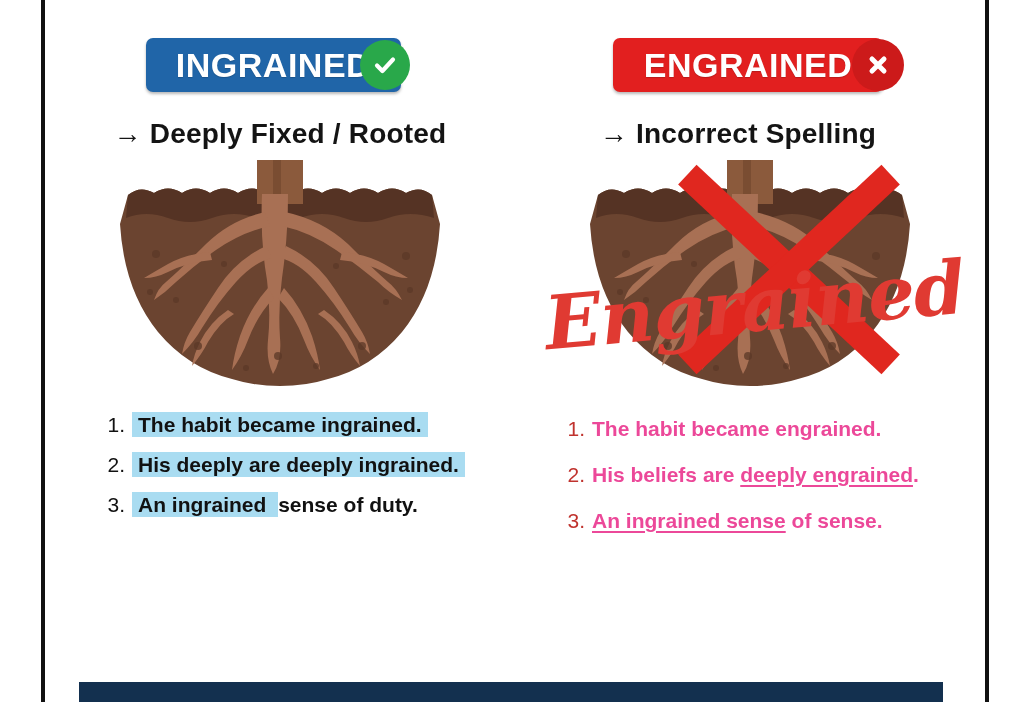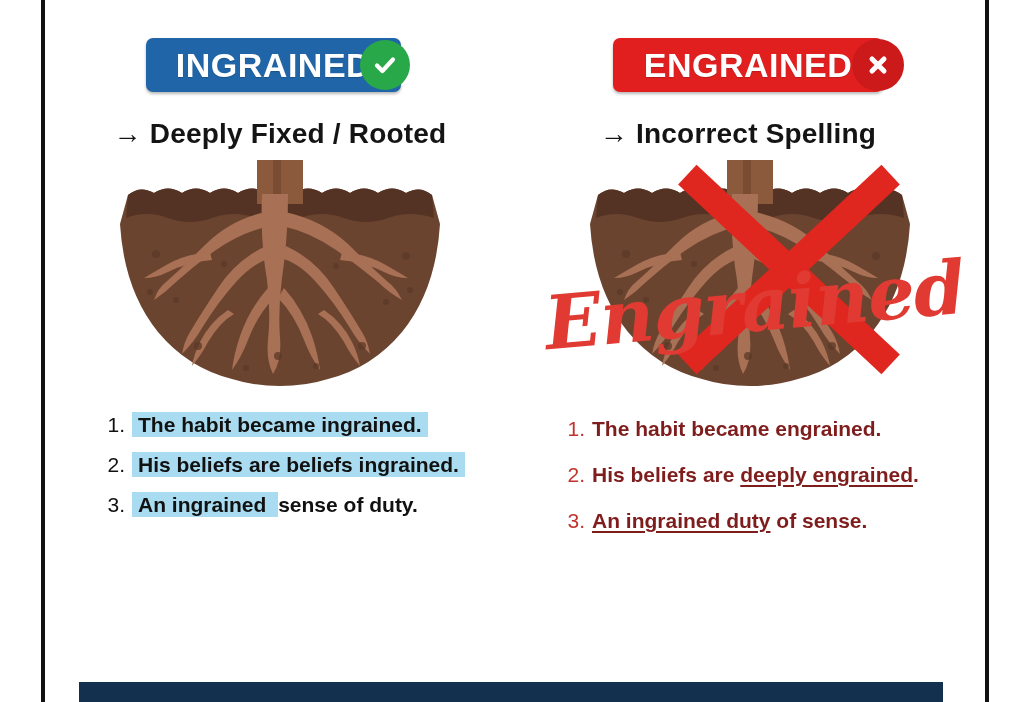--- a/index.html
+++ b/index.html
@@ -99,21 +99,21 @@
   .col.left .list{left:48px;width:430px;}
   .col.left .num{color:#111;font-weight:normal;}
   .col.left .txt{color:#111;}
   .col.left .hl{background:#a9dcf1;padding:1px 6px;box-decoration-break:clone;-webkit-box-decoration-break:clone;}
   .col.left .li.wrap{margin-top:-2px;margin-bottom:12px;}
   .col.left .li.wrap .num{visibility:hidden;}
 
   
   .col.right .list{left:38px;width:430px;top:414px;}
   .col.right .num{color:#c0332e;font-weight:normal;}
-  .col.right .txt{color:#7f1d1d;}
+  .col.right .txt{color:#ec4899;}
   .col.right .li{margin-bottom:16px;}
   .col.right .ul{text-decoration:underline;text-decoration-thickness:2px;text-underline-offset:3px;}
 </style>
 </head>
 <body>
 
 <div class="page">
 
   <div class="rule left"></div>
   <div class="rule right"></div>
@@ -196,21 +196,21 @@
         </svg>
       </div>
 
       <div class="list">
         <div class="li">
           <span class="num">1.</span>
           <span class="txt"><span class="hl">The habit became ingrained.</span></span>
         </div>
         <div class="li">
           <span class="num">2.</span>
-          <span class="txt"><span class="hl">His beliefs are beliefs ingrained.</span></span>
+          <span class="txt"><span class="hl">His deeply are deeply ingrained.</span></span>
         </div>
         <div class="li">
           <span class="num">3.</span>
           <span class="txt"><span class="hl">An ingrained </span><span>sense of duty.</span></span>
         </div>
       </div>
     </div>
 
     <div class="col right">
 
@@ -294,21 +294,21 @@
         <div class="li">
           <span class="num">1.</span>
           <span class="txt"><span>The habit became engrained.</span></span>
         </div>
         <div class="li">
           <span class="num">2.</span>
           <span class="txt"><span>His beliefs are </span><span class="ul">deeply engrained</span><span>.</span></span>
         </div>
         <div class="li">
           <span class="num">3.</span>
-          <span class="txt"><span class="ul">An ingrained duty</span><span> of sense.</span></span>
+          <span class="txt"><span class="ul">An ingrained sense</span><span> of sense.</span></span>
         </div>
       </div>
     </div>
 
   </div>
 
   <div class="navy-band"></div>
 </div>
 
 </body></html>

